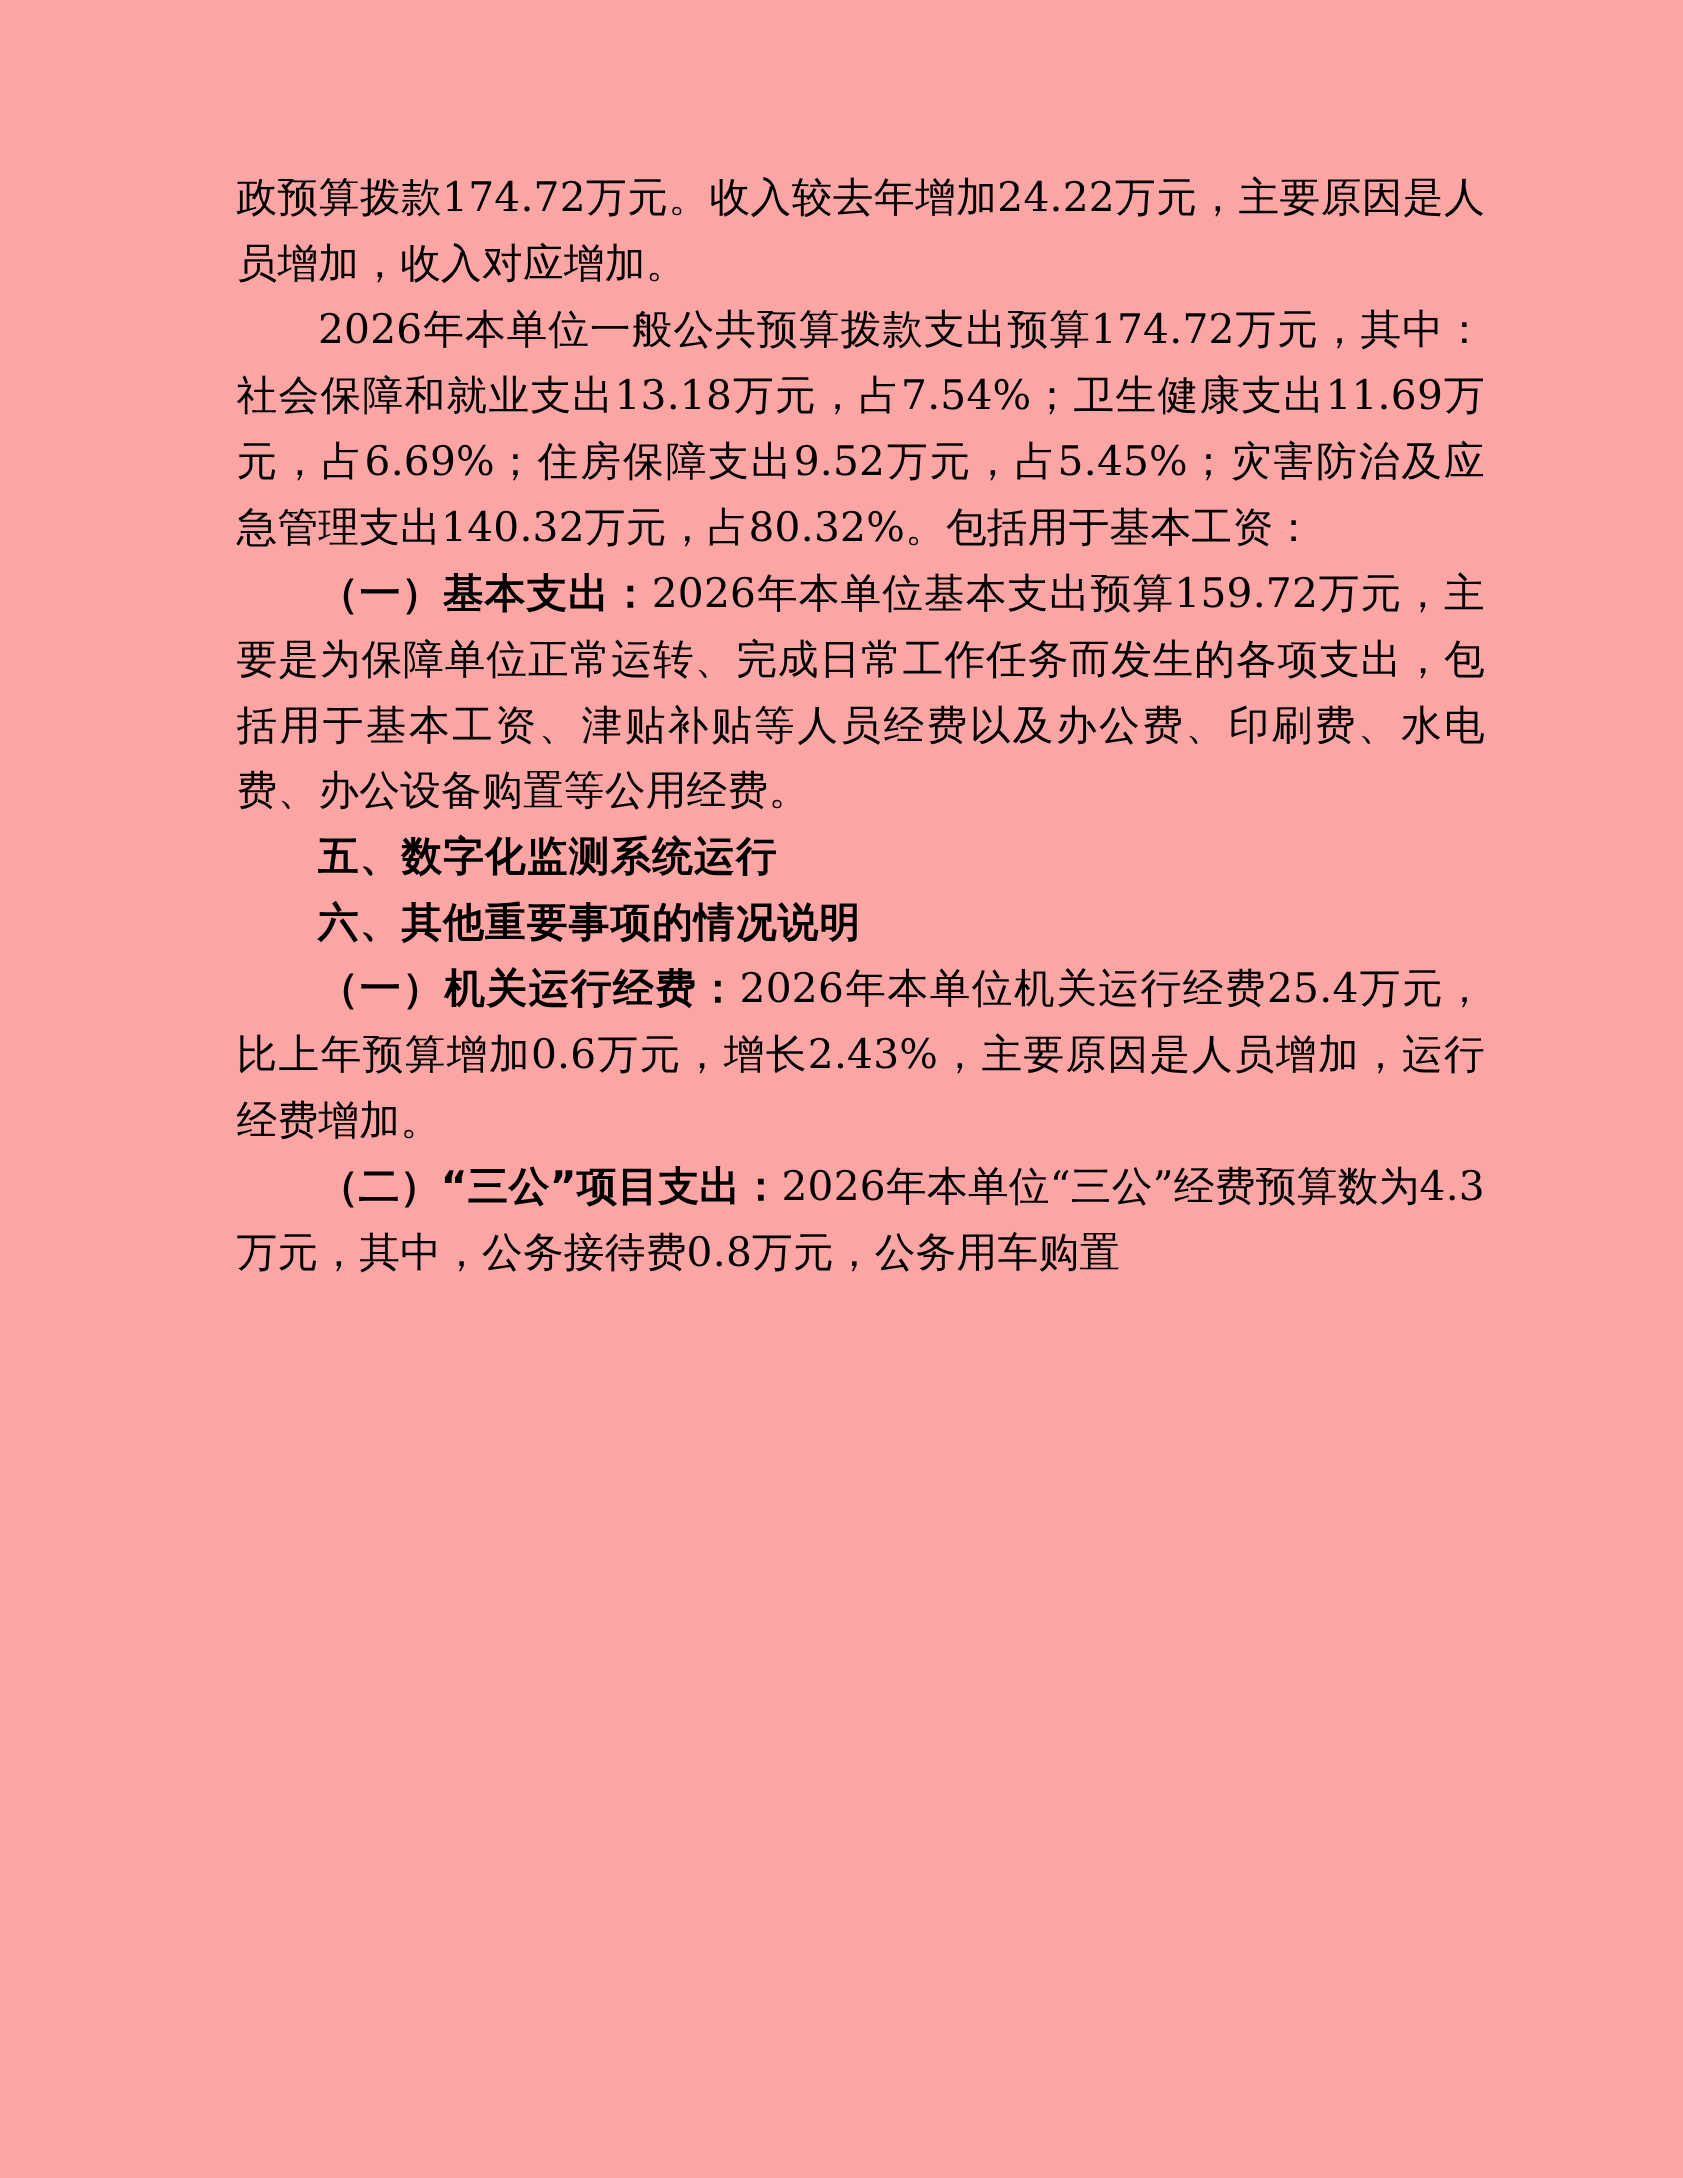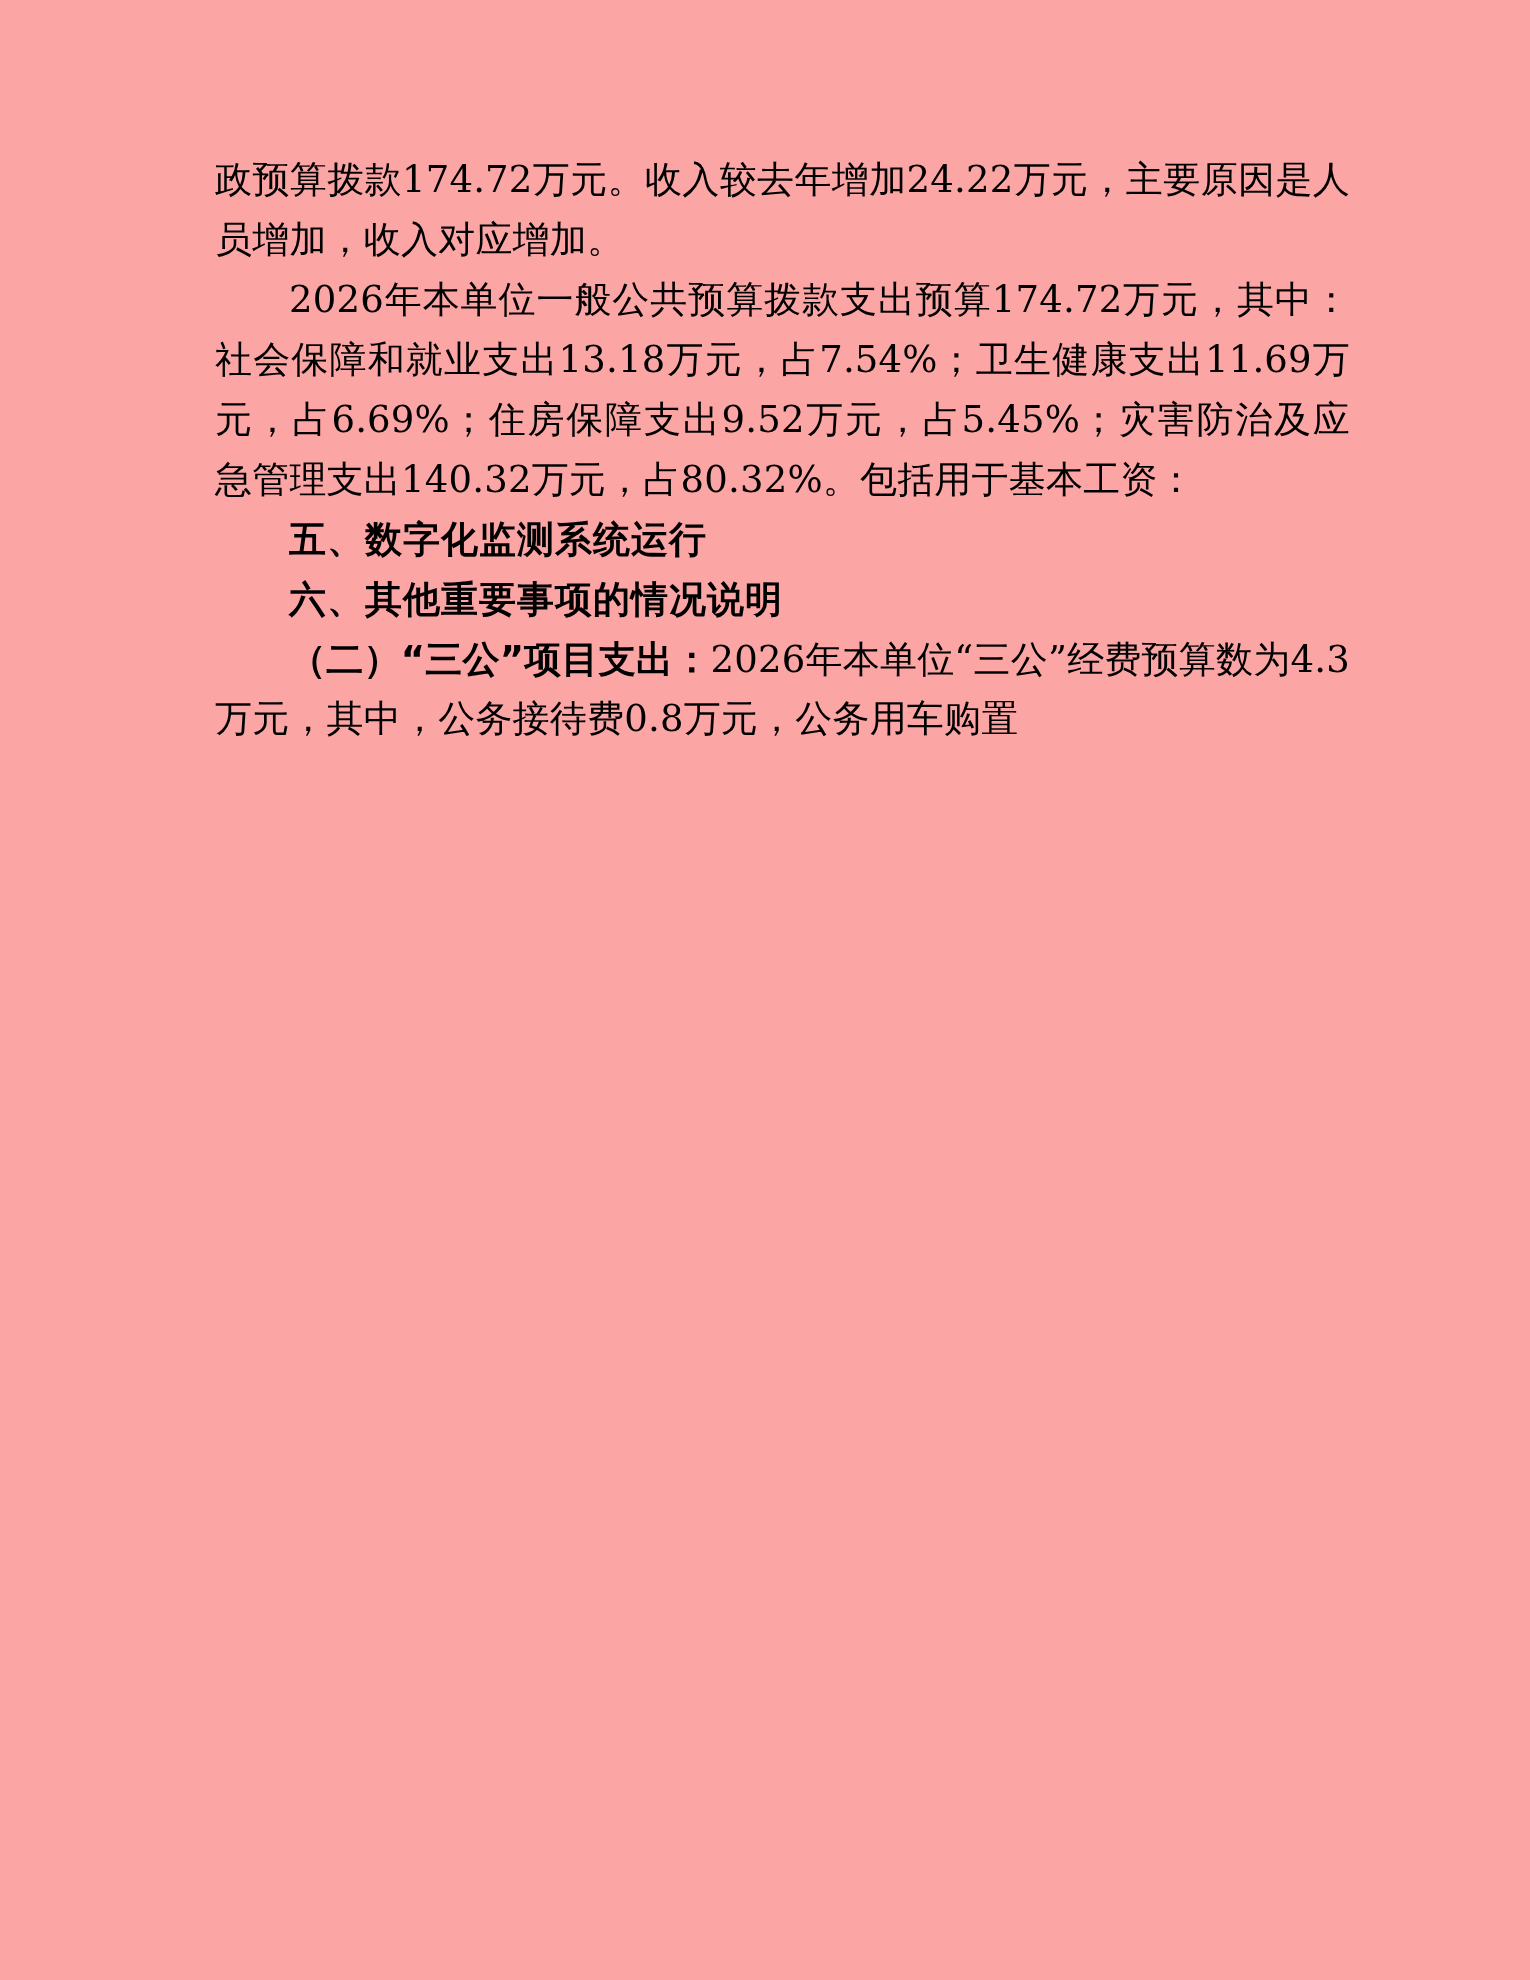--- a/index.html
+++ b/index.html
@@ -54,24 +54,26 @@
 
 <div class="page">
   <div class="doc-body">
 
     <p class="para para-flush">政预算拨款174.72万元。收入较去年增加24.22万元，主要原因是人员增加，收入对应增加。</p>
 
 
 
     <p class="para">2026年本单位一般公共预算拨款支出预算174.72万元，其中：社会保障和就业支出13.18万元，占7.54%；卫生健康支出11.69万元，占6.69%；住房保障支出9.52万元，占5.45%；灾害防治及应急管理支出140.32万元，占80.32%。包括用于基本工资：</p>
 
+    <p class="para"><span class="lead">（一）基本支出：</span><span>2026年本单位基本支出预算159.72万元，主要是为保障单位正常运转、完成日常工作任务而发生的各项支出，包括用于基本工资、津贴补贴等人员经费以及办公费、印刷费、水电费、办公设备购置等公用经费。</span></p>
 
 
     <p class="heading">五、数字化监测系统运行</p>
 
 
     <p class="heading">六、其他重要事项的情况说明</p>
 
+    <p class="para"><span class="lead">（一）机关运行经费：</span><span>2026年本单位机关运行经费25.4万元，比上年预算增加0.6万元，增长2.43%，主要原因是人员增加，运行经费增加。</span></p>
 
     <p class="para"><span class="lead">（二）“三公”项目支出：</span><span>2026年本单位“三公”经费预算数为4.3万元，其中，公务接待费0.8万元，公务用车购置</span></p>
 
   </div>
 </div>
 
 </body></html>

